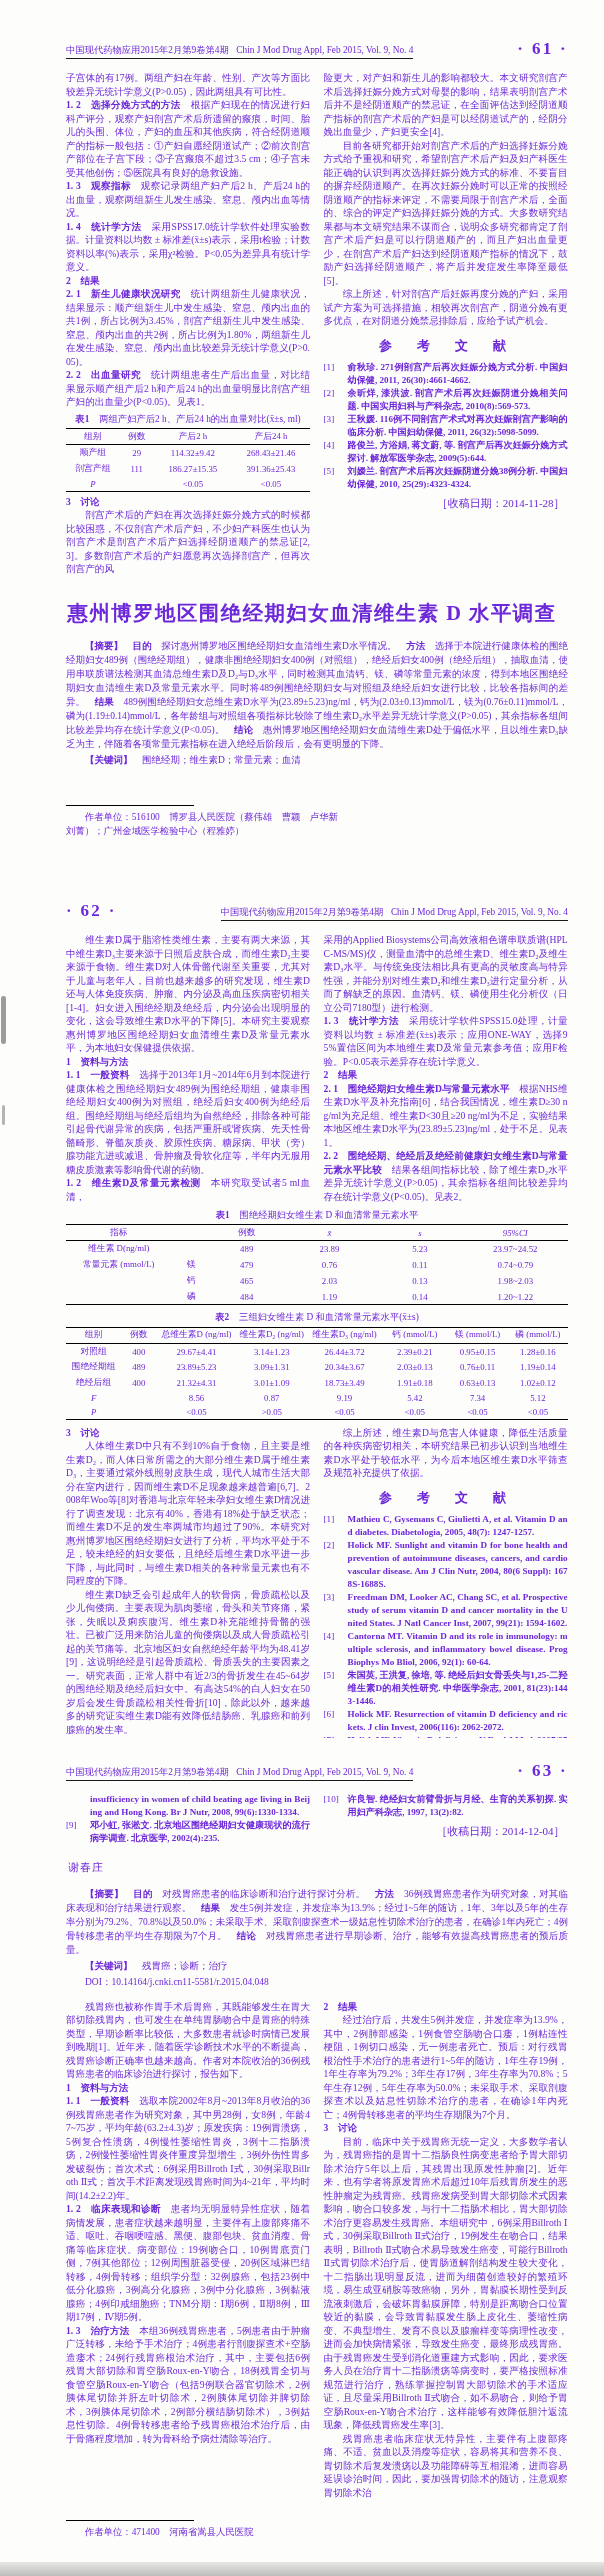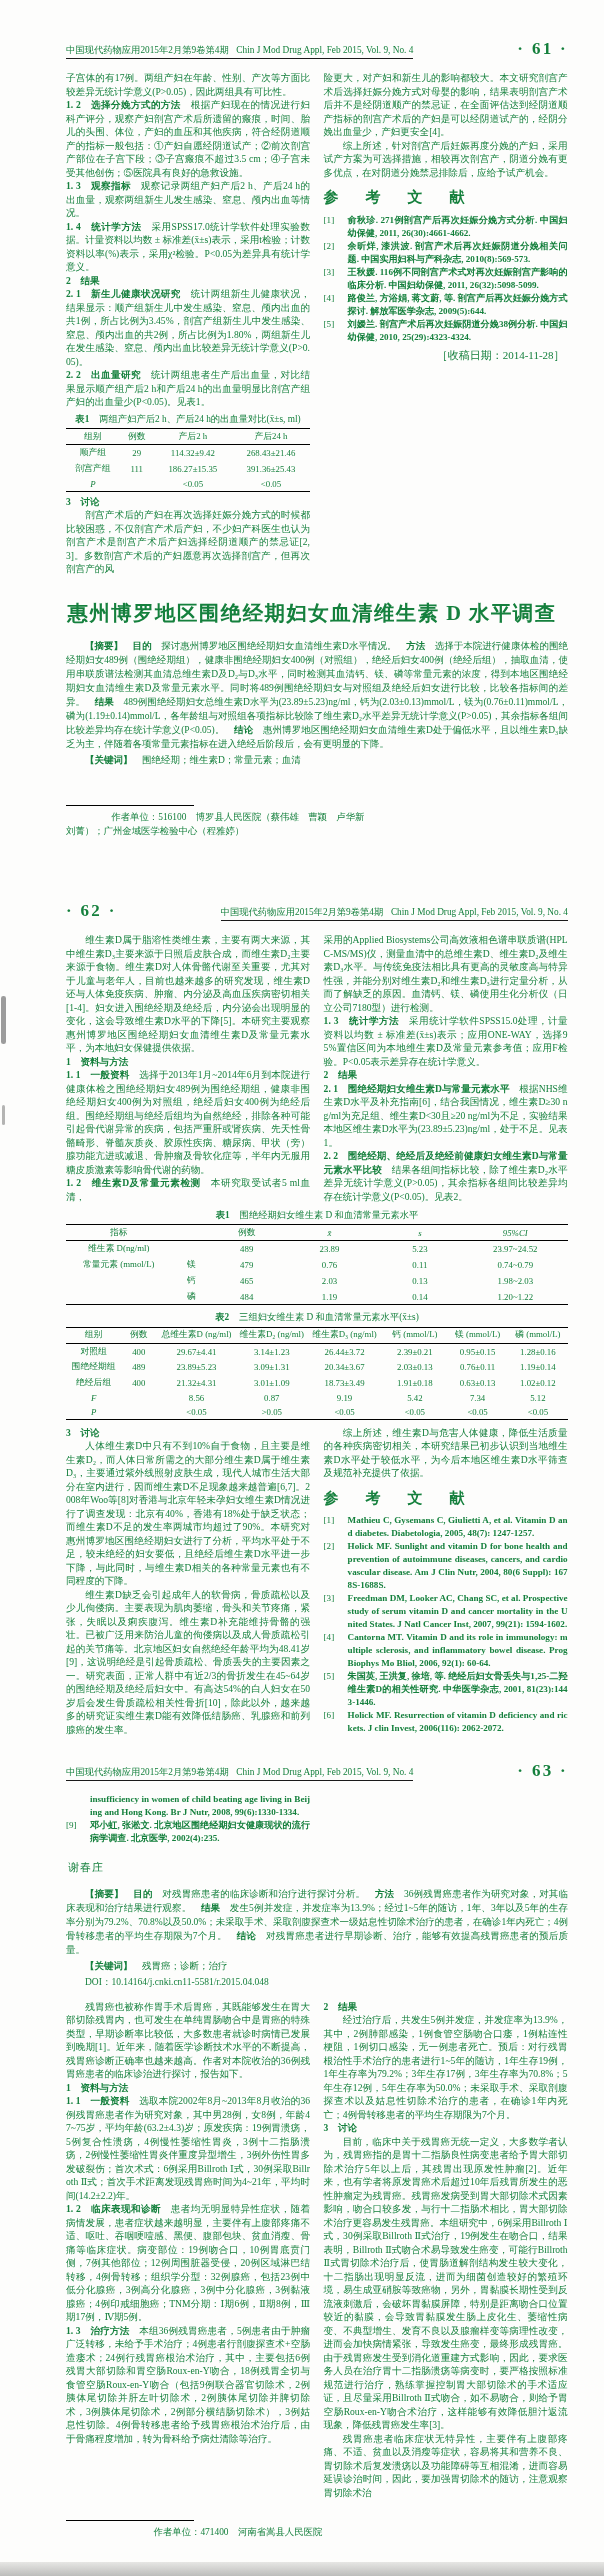--- a/index.html
+++ b/index.html
@@ -1,32 +1,32 @@
 <!DOCTYPE html>
 <html style="font-size:12px"><head>
 <meta charset="utf-8">
 <style>
   html,body{margin:0;padding:0;background:#ffffff;}
   .canvas{position:relative;width:605px;height:2576px;background:#fdfdfc;overflow:hidden;
-          font-family:"Liberation Serif","DejaVu Serif",serif;color:#15803d;}
+          font-family:"Liberation Serif","DejaVu Serif",serif;color:#6d28d9;}
   .page{position:absolute;left:66px;width:502px;overflow:hidden;}
   #p61{top:39px;height:837px;}
   #p62{top:901px;height:837px;}
   #p63{top:1761px;height:815px;}
   .page-header{display:flex;justify-content:space-between;align-items:flex-end;
                font-size:9.3px;margin-bottom:12px;white-space:nowrap;}
   .journal-line{border-bottom:0.9px solid #1a1a1a;padding-bottom:1.5px;}
   .journal-line .jen{margin-left:7.6px;}
   .pageno{font-size:17px;letter-spacing:2.3px;font-weight:bold;}
   .twocol{display:flex;gap:13.6px;align-items:flex-start;}
   .col{width:244px;flex:none;}
   .para{margin:0;font-size:9.6px;line-height:13.5px;text-align:justify;word-break:break-all;}
   .para.ind{text-indent:2em;}
   .para b.lead{font-weight:bold;}
-  .refs-heading{text-align:left;font-weight:bold;font-size:15px;letter-spacing:6px;
+  .refs-heading{text-align:center;font-weight:bold;font-size:13px;letter-spacing:6px;
                 margin:9px 0 6.8px 0;}
   .ref-item{display:flex;font-size:9.1px;line-height:13px;}
   .ref-num{width:24px;flex:none;}
   .ref-text{flex:1;text-align:justify;word-break:break-all;font-weight:bold;}
   .received{text-align:right;font-size:11px;margin:4.5px 3px 0 0;}
   .art-title{font-size:20.4px;font-weight:bold;margin:23px 0 0 1.5px;letter-spacing:1.5px;}
   .authors{margin:15px 0 0 2.3px;font-size:11px;letter-spacing:0.8px;}
   .abstract{margin:12px 0 0 0;font-size:9.5px;line-height:14px;text-align:justify;
             text-indent:2em;word-break:break-all;}
   .abstract b.lead{font-weight:bold;}
@@ -37,21 +37,21 @@
   .jtable{width:100%;border-collapse:collapse;border-top:1.1px solid #000;
           border-bottom:1.1px solid #000;font-size:8.8px;margin-bottom:3px;}
   .jtable th{border-bottom:0.8px solid #000;font-weight:normal;padding:1.5px 0.8px;text-align:center;}
   .jtable td{padding:1.9px 0.8px;text-align:center;}
   .it{font-style:italic;}
   .mt8{margin-top:6px;} .mt14{margin-top:10.6px;}
   .footnote{position:absolute;left:0;width:325px;background:#fdfdfc;}
   #p61 .footnote{top:766px;} #p63 .footnote{top:759px;}
   .footnote-rule{width:128px;border-top:1px solid #000;margin-bottom:5.3px;}
   .fn-line{margin:0;font-size:9.4px;line-height:13.6px;}
-  .fn-line.ind{text-indent:2em;text-align:center;}
+  .fn-line.ind{text-indent:2em;}
   .scan-bottom{position:absolute;left:0;top:2562px;width:605px;height:13.6px;
                background:linear-gradient(#e6e6e4,#bdbdbb);}
   .smudge{position:absolute;left:0.8px;top:996px;width:5.3px;height:48px;background:#4c4c4c;
           opacity:.55;border-radius:2.3px;}
   .smudge2{position:absolute;left:1.5px;top:1105px;width:3.8px;height:19.6px;background:#5a5a5a;
           opacity:.45;border-radius:2.3px;}
 </style>
 </head>
 <body>
 
@@ -113,20 +113,21 @@
             </table>
           </div>
         <div>
             <p class="para"><b class="lead">3　讨论</b></p>
             <p class="para ind">剖宫产术后的产妇在再次选择妊娠分娩方式的时候都比较困惑，不仅剖宫产术后产妇，不少妇产科医生也认为剖宫产术是剖宫产术后产妇选择经阴道顺产的禁忌证[2,3]。多数剖宫产术后的产妇愿意再次选择剖宫产，但再次剖宫产的风</p>
           </div>
       </div>
       <div class="col">
         <div>
             <p class="para">险更大，对产妇和新生儿的影响都较大。本文研究剖宫产术后选择妊娠分娩方式对母婴的影响，结果表明剖宫产术后并不是经阴道顺产的禁忌证，在全面评估达到经阴道顺产指标的剖宫产术后的产妇是可以经阴道试产的，经阴分娩出血量少，产妇更安全[4]。</p>
+            <p class="para ind">目前各研究都开始对剖宫产术后的产妇选择妊娠分娩方式给予重视和研究，希望剖宫产术后产妇及妇产科医生能正确的认识到再次选择妊娠分娩方式的标准、不要盲目的摒弃经阴道顺产。在再次妊娠分娩时可以正常的按照经阴道顺产的指标来评定，不需要局限于剖宫产术后，全面的、综合的评定产妇选择妊娠分娩的方式。大多数研究结果都与本文研究结果不谋而合，说明众多研究都肯定了剖宫产术后产妇是可以行阴道顺产的，而且产妇出血量更少，在剖宫产术后产妇达到经阴道顺产指标的情况下，鼓励产妇选择经阴道顺产，将产后并发症发生率降至最低[5]。</p>
             <p class="para ind">综上所述，针对剖宫产后妊娠再度分娩的产妇，采用试产方案为可选择措施，相较再次剖宫产，阴道分娩有更多优点，在对阴道分娩禁忌排除后，应给予试产机会。</p>
           </div>
         <div class="refs-heading">参　考　文　献</div>
         <div>
             <div class="ref-item">
               <span class="ref-num">[1]</span>
               <span class="ref-text">俞秋珍. 271例剖宫产后再次妊娠分娩方式分析. 中国妇幼保健, 2011, 26(30):4661-4662.</span>
             </div>
             <div class="ref-item">
               <span class="ref-num">[2]</span>
@@ -380,20 +381,29 @@
             <div class="ref-item">
               <span class="ref-num"></span>
               <span class="ref-text">insufficiency in women of child beating age living in Beijing and Hong Kong. Br J Nutr, 2008, 99(6):1330-1334.</span>
             </div>
             <div class="ref-item">
               <span class="ref-num">[9]</span>
               <span class="ref-text">邓小虹, 张淞文. 北京地区围绝经期妇女健康现状的流行病学调查. 北京医学, 2002(4):235.</span>
             </div>
           </div>
       </div>
+      <div class="col">
+        <div>
+            <div class="ref-item">
+              <span class="ref-num">[10]</span>
+              <span class="ref-text">许良智. 绝经妇女前臂骨折与月经、生育的关系初探. 实用妇产科杂志, 1997, 13(2):82.</span>
+            </div>
+          </div>
+        <p class="received">［收稿日期：2014-12-04］</p>
+      </div>
     </div>
     <div class="authors">谢春庄</div>
     <p class="abstract"><b class="lead">【摘要】　目的</b>　对残胃癌患者的临床诊断和治疗进行探讨分析。　<b class="lead">方法</b>　36例残胃癌患者作为研究对象，对其临床表现和治疗结果进行观察。　<b class="lead">结果</b>　发生5例并发症，并发症率为13.9%；经过1~5年的随访，1年、3年以及5年的生存率分别为79.2%、70.8%以及50.0%；未采取手术、采取剖腹探查术一级姑息性切除术治疗的患者，在确诊1年内死亡；4例骨转移患者的平均生存期限为7个月。　<b class="lead">结论</b>　对残胃癌患者进行早期诊断、治疗，能够有效提高残胃癌患者的预后质量。</p>
     <p class="abstract kw"><b class="lead">【关键词】</b>　残胃癌；诊断；治疗</p>
     <p class="doi">DOI：10.14164/j.cnki.cn11-5581/r.2015.04.048</p>
     <div class="twocol mt14">
       <div class="col">
         <div>
             <p class="para ind">残胃癌也被称作胃手术后胃癌，其既能够发生在胃大部切除残胃内，也可发生在单纯胃肠吻合中是胃癌的特殊类型，早期诊断率比较低，大多数患者就诊时病情已发展到晚期[1]。近年来，随着医学诊断技术水平的不断提高，残胃癌诊断正确率也越来越高。作者对本院收治的36例残胃癌患者的临床诊治进行探讨，报告如下。</p>
             <p class="para"><b class="lead">1　资料与方法</b></p>

